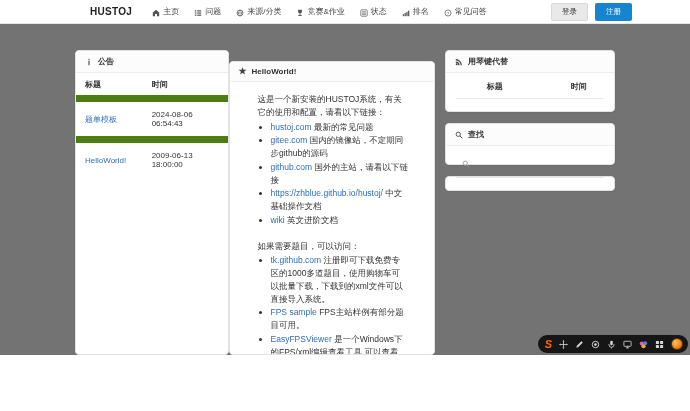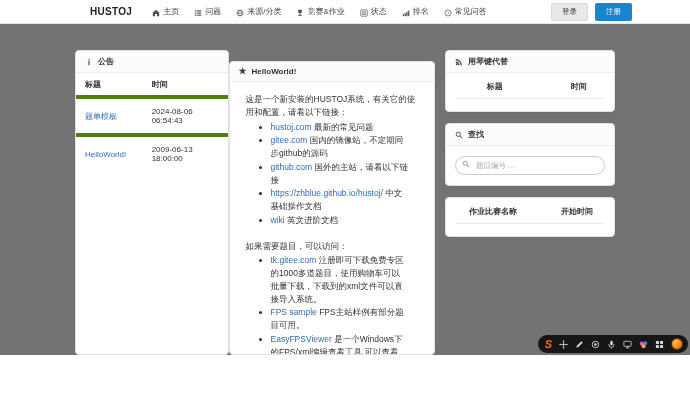--- a/index.html
+++ b/index.html
@@ -29,28 +29,28 @@
           box-shadow:0 1px 2px rgba(0,0,0,.05); }
   .card-header { display:flex; align-items:center; gap:5px; padding:5px 9px;
                  border-bottom:1px solid #ededed; font-size:8px; font-weight:bold;
                  color:#333; background:#fcfcfc; border-radius:4px 4px 0 0; }
   .card-header svg { width:8px; height:8px; color:#444; flex:none; }
   .star-glyph { font-size:9px; line-height:1; color:#444; }
 
   
   .ann-table { width:100%; border-collapse:collapse; font-size:8px; color:#333; }
   .ann-table th { text-align:left; font-weight:bold; padding:6px 9px 5px; }
-  .ann-table td { padding:8px 9px; border-top:4px solid #4d7c0f; }
+  .ann-table td { padding:8px 9px; border-top:7px solid #4d7c0f; }
   .ann-table .c-title { width:44%; }
   a.link { color:#2f6eb8; text-decoration:none; cursor:pointer; }
 
   
   .card-hello { margin-top:11px; flex:1; overflow:hidden; }
   .hw-body { padding:9px 12px 0; font-size:8.5px; color:#333; line-height:1.5; }
-  .hw-body p { margin:2px 4px; }
+  .hw-body p { margin:2px 16px; }
   .hw-body ul { margin:2px 0 13px; padding-left:15px; }
   .hw-body li { margin:1px 14px; }
   .outro { margin-top:26px !important; }
 
   
   .side-card { margin-bottom:11px; }
   .side-table { width:100%; border-collapse:collapse; font-size:8px; color:#333; }
   .side-table th { font-weight:bold; text-align:center; padding:8px 2px 6px; }
   .inset-line { border-top:1px solid #e9e9e9; margin:0 10px; }
   .side-spacer { height:12px; }
@@ -203,21 +203,21 @@
           <p>这是一个新安装的HUSTOJ系统，有关它的使用和配置，请看以下链接：</p>
           <ul>
             <li><a class="link">hustoj.com</a><span> 最新的常见问题</span></li>
             <li><a class="link">gitee.com</a><span> 国内的镜像站，不定期同步github的源码</span></li>
             <li><a class="link">github.com</a><span> 国外的主站，请看以下链接</span></li>
             <li><a class="link">https://zhblue.github.io/hustoj/</a><span> 中文基础操作文档</span></li>
             <li><a class="link">wiki</a><span> 英文进阶文档</span></li>
           </ul>
           <p>如果需要题目，可以访问：</p>
           <ul>
-            <li><a class="link">tk.gitee.com</a><span> 注册即可下载免费专区的1000多道题目，使用购物车可以批量下载，下载到的xml文件可以直接导入系统。</span></li>
+            <li><a class="link">tk.github.com</a><span> 注册即可下载免费专区的1000多道题目，使用购物车可以批量下载，下载到的xml文件可以直接导入系统。</span></li>
             <li><a class="link">FPS sample</a><span> FPS主站样例有部分题目可用。</span></li>
             <li><a class="link">EasyFPSViewer</a><span> 是一个Windows下的FPS/xml编辑查看工具,可以查看、分割、提取xml中的题目。</span></li>
             <li><a class="link">小熊猫C++</a><span> 是一个跨平台的IDE,是DEV-C++的精神继承者。</span></li>
           </ul>
           <p class="outro">当你已经熟练使用本系统，可以在后台公告列表编辑本页内容或者隐藏它。</p>
 
         </div>
       </div>
     </div>
 
@@ -256,33 +256,24 @@
             </svg>
           <span>查找</span>
         </div>
         <div class="search-body">
           <svg class="search-glyph" viewBox="0 0 10 10">
               <g stroke="currentColor" fill="none">
                 <circle cx="4.1" cy="4.1" r="2.7" stroke-width="1.1"></circle>
                 <line x1="6.2" y1="6.2" x2="9" y2="9" stroke-width="1.2"></line>
               </g>
             </svg>
-          <input class="search-input" type="text" placeholder="题目编号 ..." style="">
         </div>
       </div>
 
       <div class="card side-card">
-        <table class="side-table">
-          <thead>
-              <tr>
-            <th style="width:56%">作业比赛名称</th>
-            <th>开始时间</th>
-          </tr>
-            </thead>
-        </table>
         <div class="inset-line"></div>
         <div class="side-spacer"></div>
       </div>
     </div>
   </div>
 
   <div class="subtitle sub1">我试着把孤独藏进耳机</div>
   <div class="subtitle sub2">的精神继承者</div>
 
   <div class="recorder">

